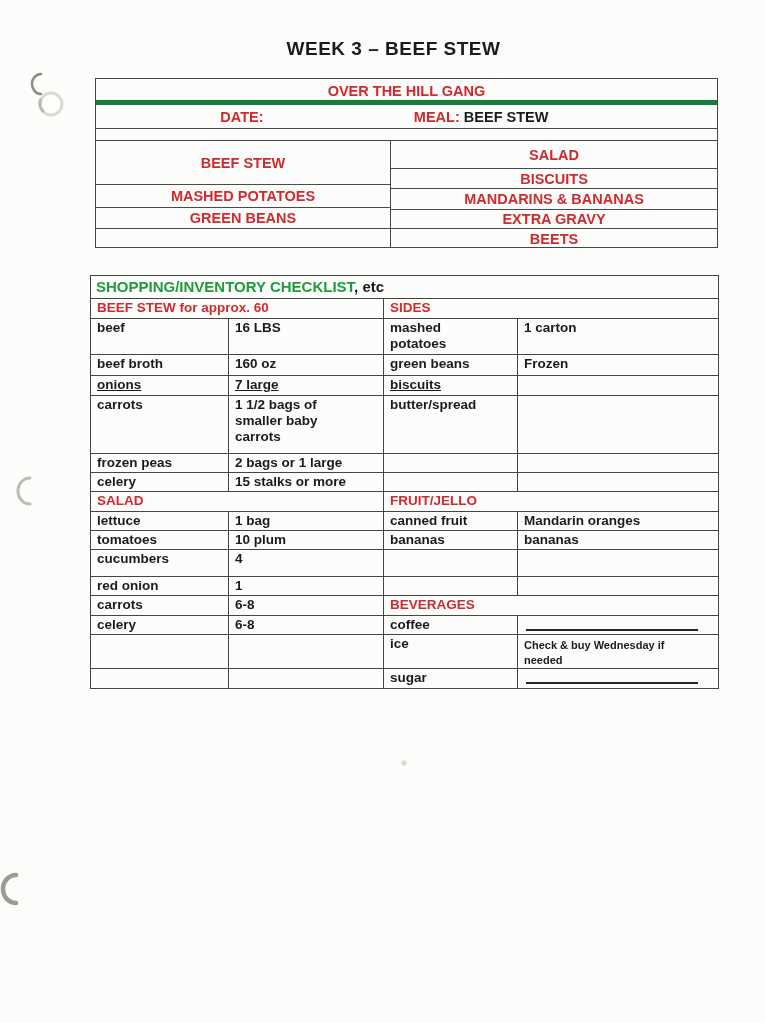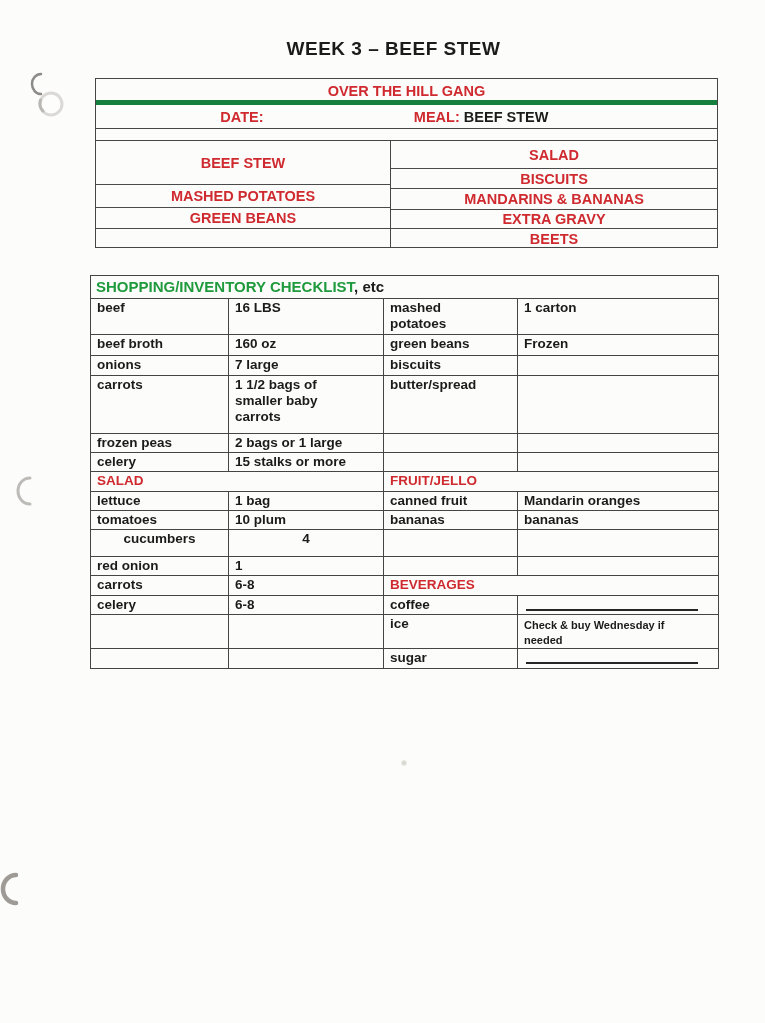--- a/index.html
+++ b/index.html
@@ -122,34 +122,38 @@
     <colgroup>
       <col style="width:138px">
         <col style="width:155px">
         <col style="width:134px">
         <col style="width:201px">
     </colgroup>
     <tbody>
       <tr class="title-row" style="height:22px">
         <td colspan="4"><span class="green">SHOPPING/INVENTORY CHECKLIST</span><span class="ink">, etc</span></td>
       </tr>
+    <tr style="height: 20px;">
+          <td colspan="2" class="red">BEEF STEW for approx. 60</td>
+          <td colspan="2" class="red">SIDES</td>
+        </tr>
         <tr style="height: 36px;">
           <td>beef</td>
           <td>16 LBS</td>
           <td>mashed
 potatoes</td>
           <td>1 carton</td>
         </tr>
         <tr style="height: 21px;">
           <td>beef broth</td>
           <td>160 oz</td>
           <td>green beans</td>
           <td>Frozen</td>
         </tr>
-        <tr style="height: 20px;">
+        <tr style="height: 20px; text-decoration: underline;">
           <td>onions</td>
           <td>7 large</td>
           <td>biscuits</td>
           <td></td>
         </tr>
         <tr style="height: 58px;">
           <td>carrots</td>
           <td>1 1/2 bags of
 smaller baby
 carrots</td>
@@ -177,21 +181,21 @@
           <td>1 bag</td>
           <td>canned fruit</td>
           <td>Mandarin oranges</td>
         </tr>
         <tr style="height: 19px;">
           <td>tomatoes</td>
           <td>10 plum</td>
           <td>bananas</td>
           <td>bananas</td>
         </tr>
-        <tr style="height: 27px; text-align: center;">
+        <tr style="height: 27px;">
           <td>cucumbers</td>
           <td>4</td>
           <td></td>
           <td></td>
         </tr>
         <tr style="height: 18px;">
           <td>red onion</td>
           <td>1</td>
           <td></td>
           <td></td>

